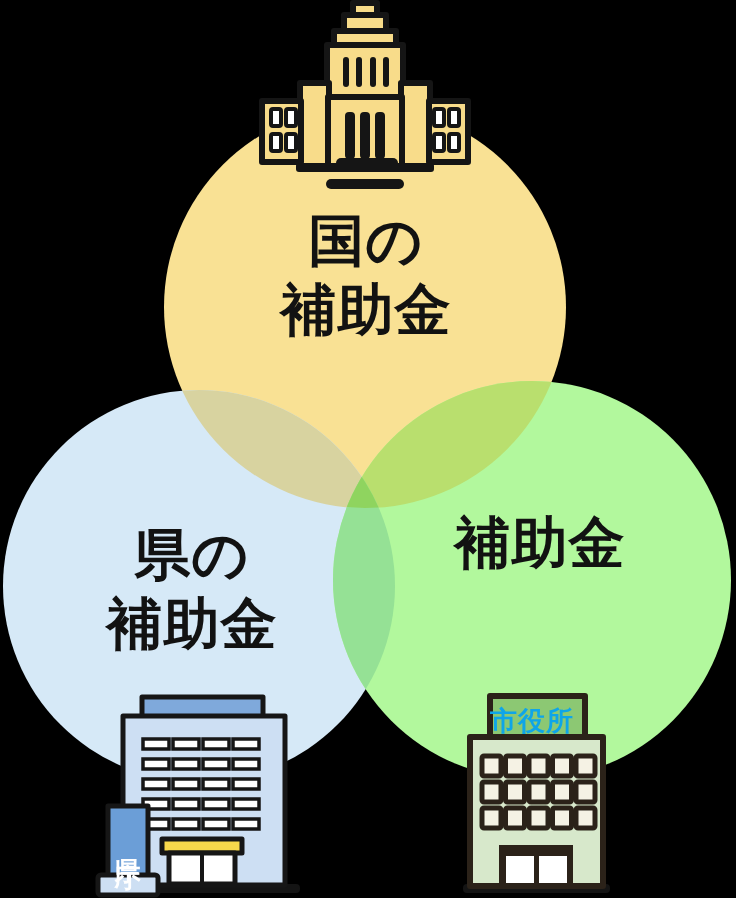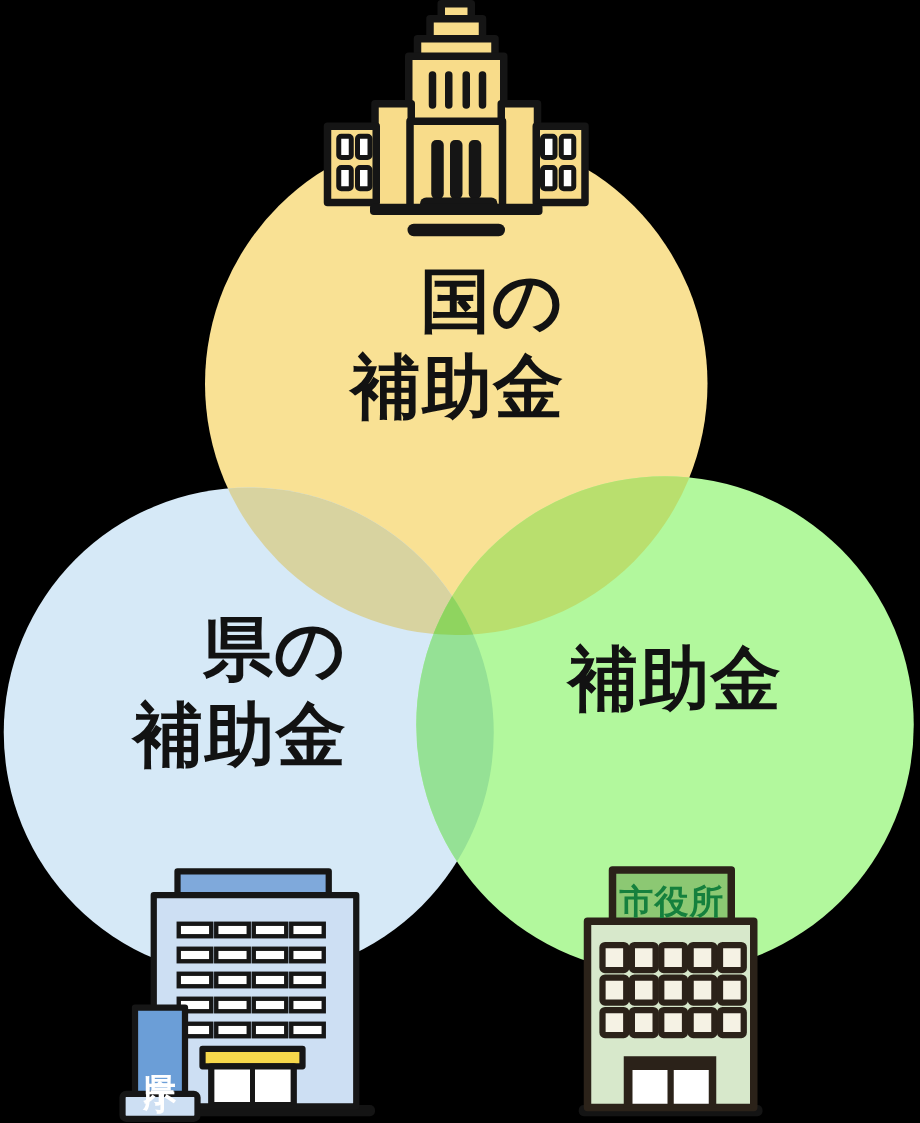--- a/index.html
+++ b/index.html
@@ -1,28 +1,28 @@
 <!DOCTYPE html>
 <html><head>
 <meta charset="utf-8">
 <style>
   html,body{margin:0;padding:0;background:#000;}
   .stage{position:relative;width:736px;height:898px;background:#000;overflow:hidden;
          font-family:"Liberation Sans","DejaVu Sans",sans-serif;}
   .stage svg{position:absolute;left:0;top:0;}
-  .label{position:absolute;transform:translateX(-50%);text-align:right;
+  .label{position:absolute;transform:translateX(-50%);text-align:center;
          font-weight:800;color:#121212;font-size:56px;line-height:69px;
          letter-spacing:1px;white-space:nowrap;}
   .label span{display:block;}
   .sign-text-v{position:absolute;left:110px;top:810px;width:37px;height:64px;
          writing-mode:vertical-rl;text-orientation:upright;
          display:flex;align-items:center;justify-content:center;
          font-size:26px;font-weight:700;color:#ffffff;letter-spacing:3px;}
-  .sign-text-h{position:absolute;left:490px;top:703px;width:95px;text-align:center;
-         font-size:27px;font-weight:700;color:#15803d;letter-spacing:1px;}
+  .sign-text-h{position:absolute;left:490px;top:703px;width:95px;
+         font-size:27px;font-weight:700;color:#0ea5e9;letter-spacing:1px;}
   
   .diet rect.o{stroke:#151515;stroke-width:6;stroke-linejoin:round;}
   .diet .win{stroke:#151515;stroke-width:4;}
   .kencho rect.o{stroke:#161616;stroke-width:5;stroke-linejoin:round;}
   .kencho .win{stroke:#161616;stroke-width:3.5;}
   .shiyaku rect.o{stroke:#2B2219;stroke-width:6;stroke-linejoin:round;}
   .shiyaku .win{stroke:#2B2219;stroke-width:5;}
 </style>
 </head>
 <body>
@@ -145,21 +145,21 @@
         <rect x="506" y="856" width="28" height="27"></rect>
         <rect x="539" y="856" width="28" height="27"></rect>
       </g>
     </g>
   </svg>
 
   <div class="label" style="left:366px;top:206px">
     <span>国の</span>
     <span>補助金</span>
   </div>
-  <div class="label" style="left:192px;top:484px">
+  <div class="label" style="left:192px;top:520px">
     <span>県の</span>
     <span>補助金</span>
   </div>
   <div class="label" style="left:540px;top:508px">
     <span>補助金</span>
   </div>
 
   <div class="sign-text-v">県庁</div>
   <div class="sign-text-h">市役所</div>
 

